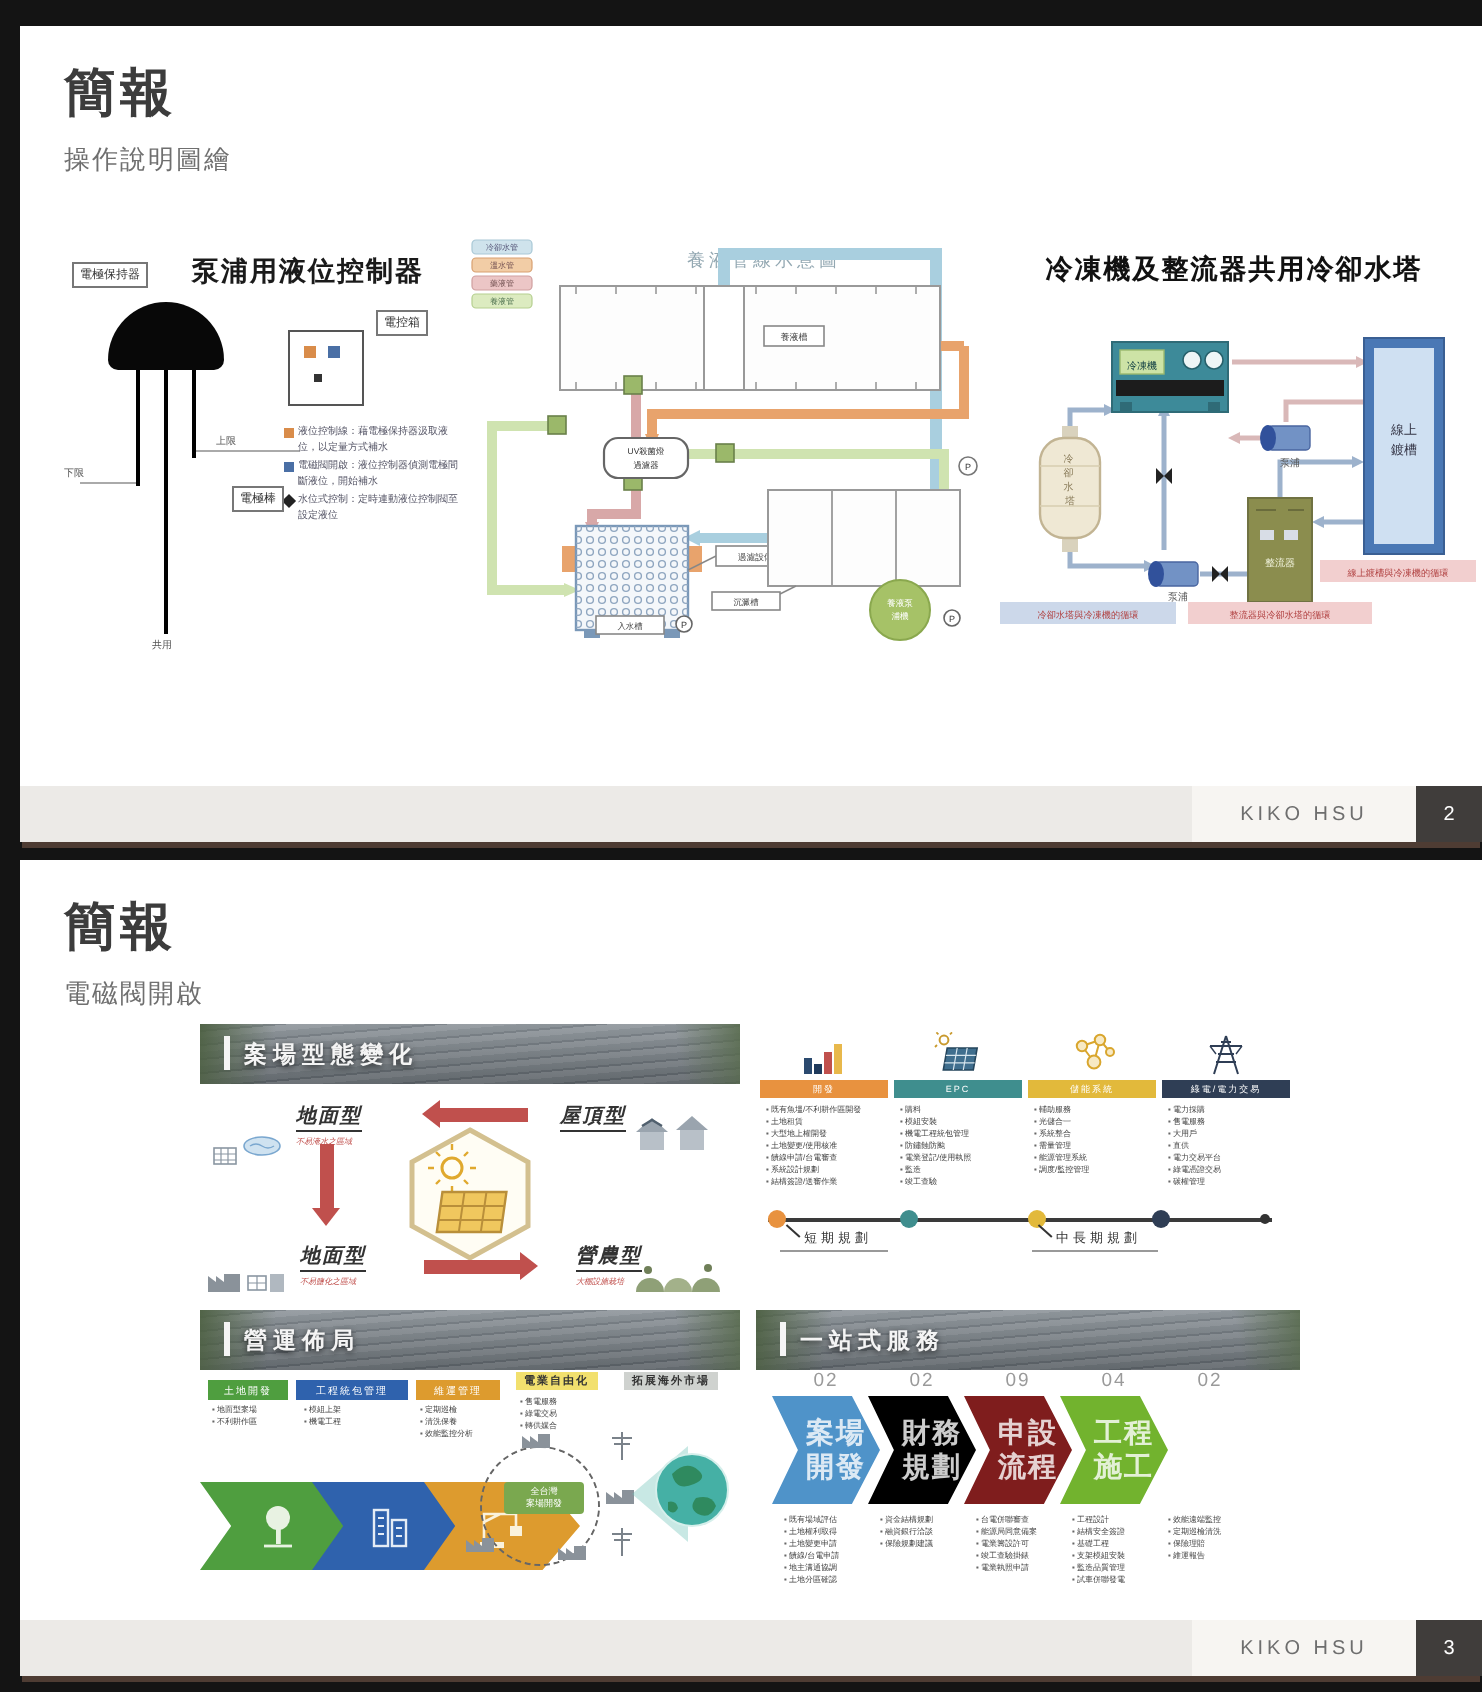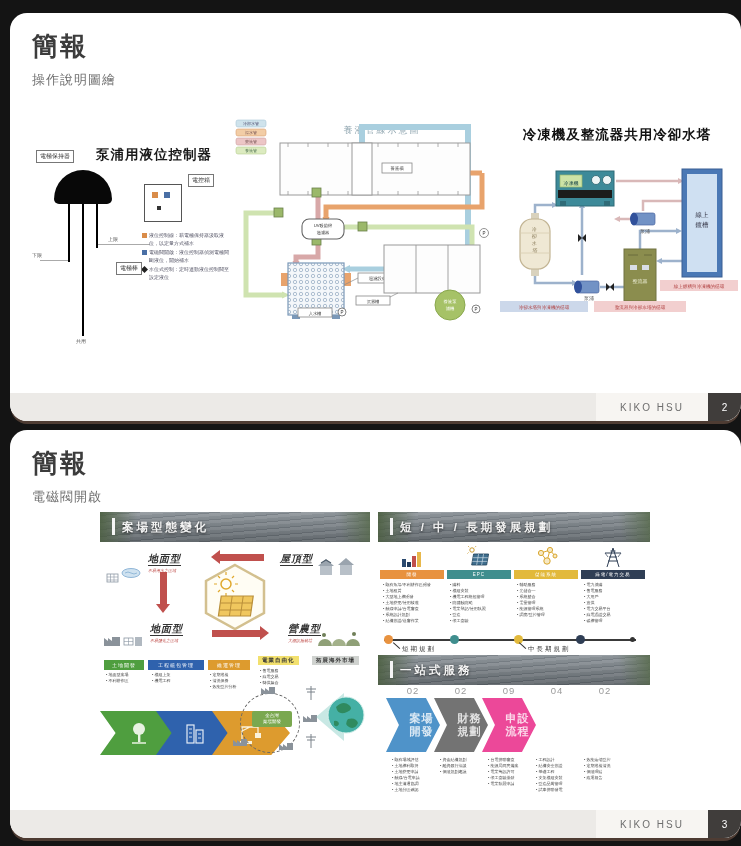--- a/index.html
+++ b/index.html
@@ -1,28 +1,28 @@
 <!DOCTYPE html>
 <html><head>
 <meta charset="utf-8">
 <style>
   html,body{margin:0;padding:0;}
   body{width:741px;height:846px;overflow:hidden;position:relative;background:#141414;
        font-family:"Liberation Sans",sans-serif;-webkit-font-smoothing:antialiased;}
   .slide{position:absolute;left:10px;width:731px;height:408px;background:#ffffff;
-         box-shadow:0 4px 0 -1px #4e3c33;overflow:hidden;border-radius:17px;}
+         box-shadow:0 4px 0 -1px #4e3c33;overflow:hidden;}
   .s-title{position:absolute;left:22px;top:16px;font-size:26px;font-weight:bold;color:#3c3c3c;letter-spacing:2px;margin:0;}
   .s-sub{position:absolute;left:22px;top:58px;font-size:13px;color:#6f6f6f;letter-spacing:1px;}
   .footer{position:absolute;left:0;right:0;bottom:0;height:28px;background:#ECEAE7;}
   .author{position:absolute;right:33px;top:0;width:112px;height:28px;background:#F7F5F2;
           display:flex;align-items:center;justify-content:center;font-size:10px;color:#6e6e6e;letter-spacing:2px;}
   .pagebox{position:absolute;right:0;top:0;width:33px;height:28px;background:#403D3B;color:#fff;
            display:flex;align-items:center;justify-content:center;font-size:10px;}
   
-  .pump{position:absolute;left:22px;top:108px;width:200px;height:205px;margin-top:19px;}
+  .pump{position:absolute;left:22px;top:108px;width:200px;height:205px;}
   .lblbox{position:absolute;border:1px solid #777;background:#fff;color:#333;font-size:6px;
           padding:1px 3px;white-space:nowrap;}
   .pump-title{position:absolute;left:64px;top:6px;width:140px;font-family:"DejaVu Serif",serif;
               font-weight:bold;font-size:13.5px;color:#1a1a1a;letter-spacing:1px;}
   .dome{position:absolute;left:22px;top:30px;width:58px;height:34px;background:#080808;
         border-radius:29px 29px 5px 5px;}
   .leg{position:absolute;width:2px;background:#000;}
   .hline{position:absolute;height:1px;background:#aaa;}
   .tinytxt{position:absolute;font-size:5px;color:#555;white-space:nowrap;}
   .cbox{position:absolute;left:112px;top:44px;width:36px;height:36px;border:1.5px solid #555;background:#fff;}
@@ -82,21 +82,21 @@
   .hl{position:absolute;font-size:5.5px;font-weight:bold;color:#333;padding:1px 4px;letter-spacing:1px;}
   .beam{position:absolute;width:0;height:0;border-top:24px solid transparent;border-bottom:24px solid transparent;
         border-right:28px solid rgba(110,195,185,.38);}
   
   .nums{position:absolute;left:8px;top:0;display:flex;}
   .num{width:54px;margin-right:-6px;text-align:center;font-size:9.5px;color:#9a9a9a;letter-spacing:1px;}
   .steps{position:absolute;left:8px;top:13px;display:flex;}
   .step{width:54px;height:54px;margin-right:-6px;
         clip-path:polygon(0 0,74% 0,100% 50%,74% 100%,0 100%,24% 50%);
         display:flex;flex-direction:column;justify-content:center;padding-left:17px;box-sizing:border-box;}
-  .step span{font-size:11px;font-weight:bold;color:rgba(255,255,255,.8);line-height:1.2;letter-spacing:1px;text-align:center;}
+  .step span{font-size:14px;font-weight:bold;color:rgba(255,255,255,.8);line-height:1.2;letter-spacing:1px;}
   .stepbl{position:absolute;left:8px;top:72px;display:flex;}
   .sbcol{width:54px;margin-right:-6px;padding-left:6px;box-sizing:border-box;}
 </style>
 </head>
 <body>
 
 <section class="slide" style="top:13px">
   <h1 class="s-title">簡報</h1>
   <div class="s-sub">操作說明圖繪</div>
 
@@ -387,24 +387,20 @@
         <path d="M2,18 a7,7 0 0 1 14,0 z" fill="#8fa077"></path>
         <path d="M16,18 a7,7 0 0 1 14,0 z" fill="#a3b18a"></path>
         <path d="M30,18 a7,7 0 0 1 14,0 z" fill="#8fa077"></path>
         <circle cx="8" cy="7" r="2" fill="#6f7f58"></circle>
           <circle cx="38" cy="6" r="2" fill="#6f7f58"></circle>
       </svg>
     </div>
   </div>
 
   <div class="quad" style="left:368px;top:82px;width:272px;height:142px">
-    <div class="banner">
-      <span class="bbar"></span>
-      <span class="btxt">短 / 中 / 長期發展規劃</span>
-    </div>
     <div class="qbody" style="height:112px">
       <div class="q2cols">
         <div class="q2col">
           <div class="q2icon">
             <svg width="24" height="20" viewBox="0 0 24 20">
               <rect x="2" y="11" width="4" height="8" fill="#2b4a6f"></rect>
               <rect x="7" y="14" width="4" height="5" fill="#1f3a5c"></rect>
               <rect x="12" y="8" width="4" height="11" fill="#c0504d"></rect>
               <rect x="17" y="4" width="4" height="15" fill="#e8b84b"></rect>
             </svg>
@@ -486,20 +482,24 @@
       <div class="dot" style="left:72px;background:#3f8e8e"></div>
       <div class="dot" style="left:136px;background:#e2b93b"></div>
       <div class="dot" style="left:198px;background:#2f3e55"></div>
       <div class="dot end" style="left:252px"></div>
       <div class="tlab" style="left:12px">短期規劃</div>
       <div class="tlab" style="left:138px">中長期規劃</div>
     </div>
   </div>
 
   <div class="quad" style="left:90px;top:225px;width:270px;height:152px">
+    <div class="banner">
+      <span class="bbar"></span>
+      <span class="btxt">營運佈局</span>
+    </div>
     <div class="qbody" style="height:122px">
       <div class="q3chip" style="left:4px;top:5px;width:40px;background:#4f9e3f">土地開發</div>
       <div class="q3chip" style="left:48px;top:5px;width:56px;background:#2f62ad">工程統包管理</div>
       <div class="q3chip" style="left:108px;top:5px;width:42px;background:#dd9b2e">維運管理</div>
       <div class="q3bl" style="left:6px;top:17px">
           <div class="bt">地面型案場</div>
           <div class="bt">不利耕作區</div>
         </div>
       <div class="q3bl" style="left:52px;top:17px">
           <div class="bt">模組上架</div>
@@ -588,27 +588,31 @@
         <div class="num">02</div>
         <div class="num">09</div>
         <div class="num">04</div>
         <div class="num">02</div>
       </div>
       <div class="steps">
         <div class="step" style="background:#4f93c9">
           <span>案場</span>
           <span>開發</span>
         </div>
-        <div class="step" style="background:#737373">
+        <div class="step" style="background:#000000">
           <span>財務</span>
           <span>規劃</span>
         </div>
-        <div class="step" style="background:#ec4899">
+        <div class="step" style="background:#7f1d1d">
           <span>申設</span>
           <span>流程</span>
+        </div>
+        <div class="step" style="background:#72b32e">
+          <span>工程</span>
+          <span>施工</span>
         </div>
       </div>
       <div class="stepbl">
         <div class="sbcol">
             <div class="bt">既有場域評估</div>
             <div class="bt">土地權利取得</div>
             <div class="bt">土地變更申請</div>
             <div class="bt">饋線/台電申請</div>
             <div class="bt">地主溝通協調</div>
             <div class="bt">土地分區確認</div>

